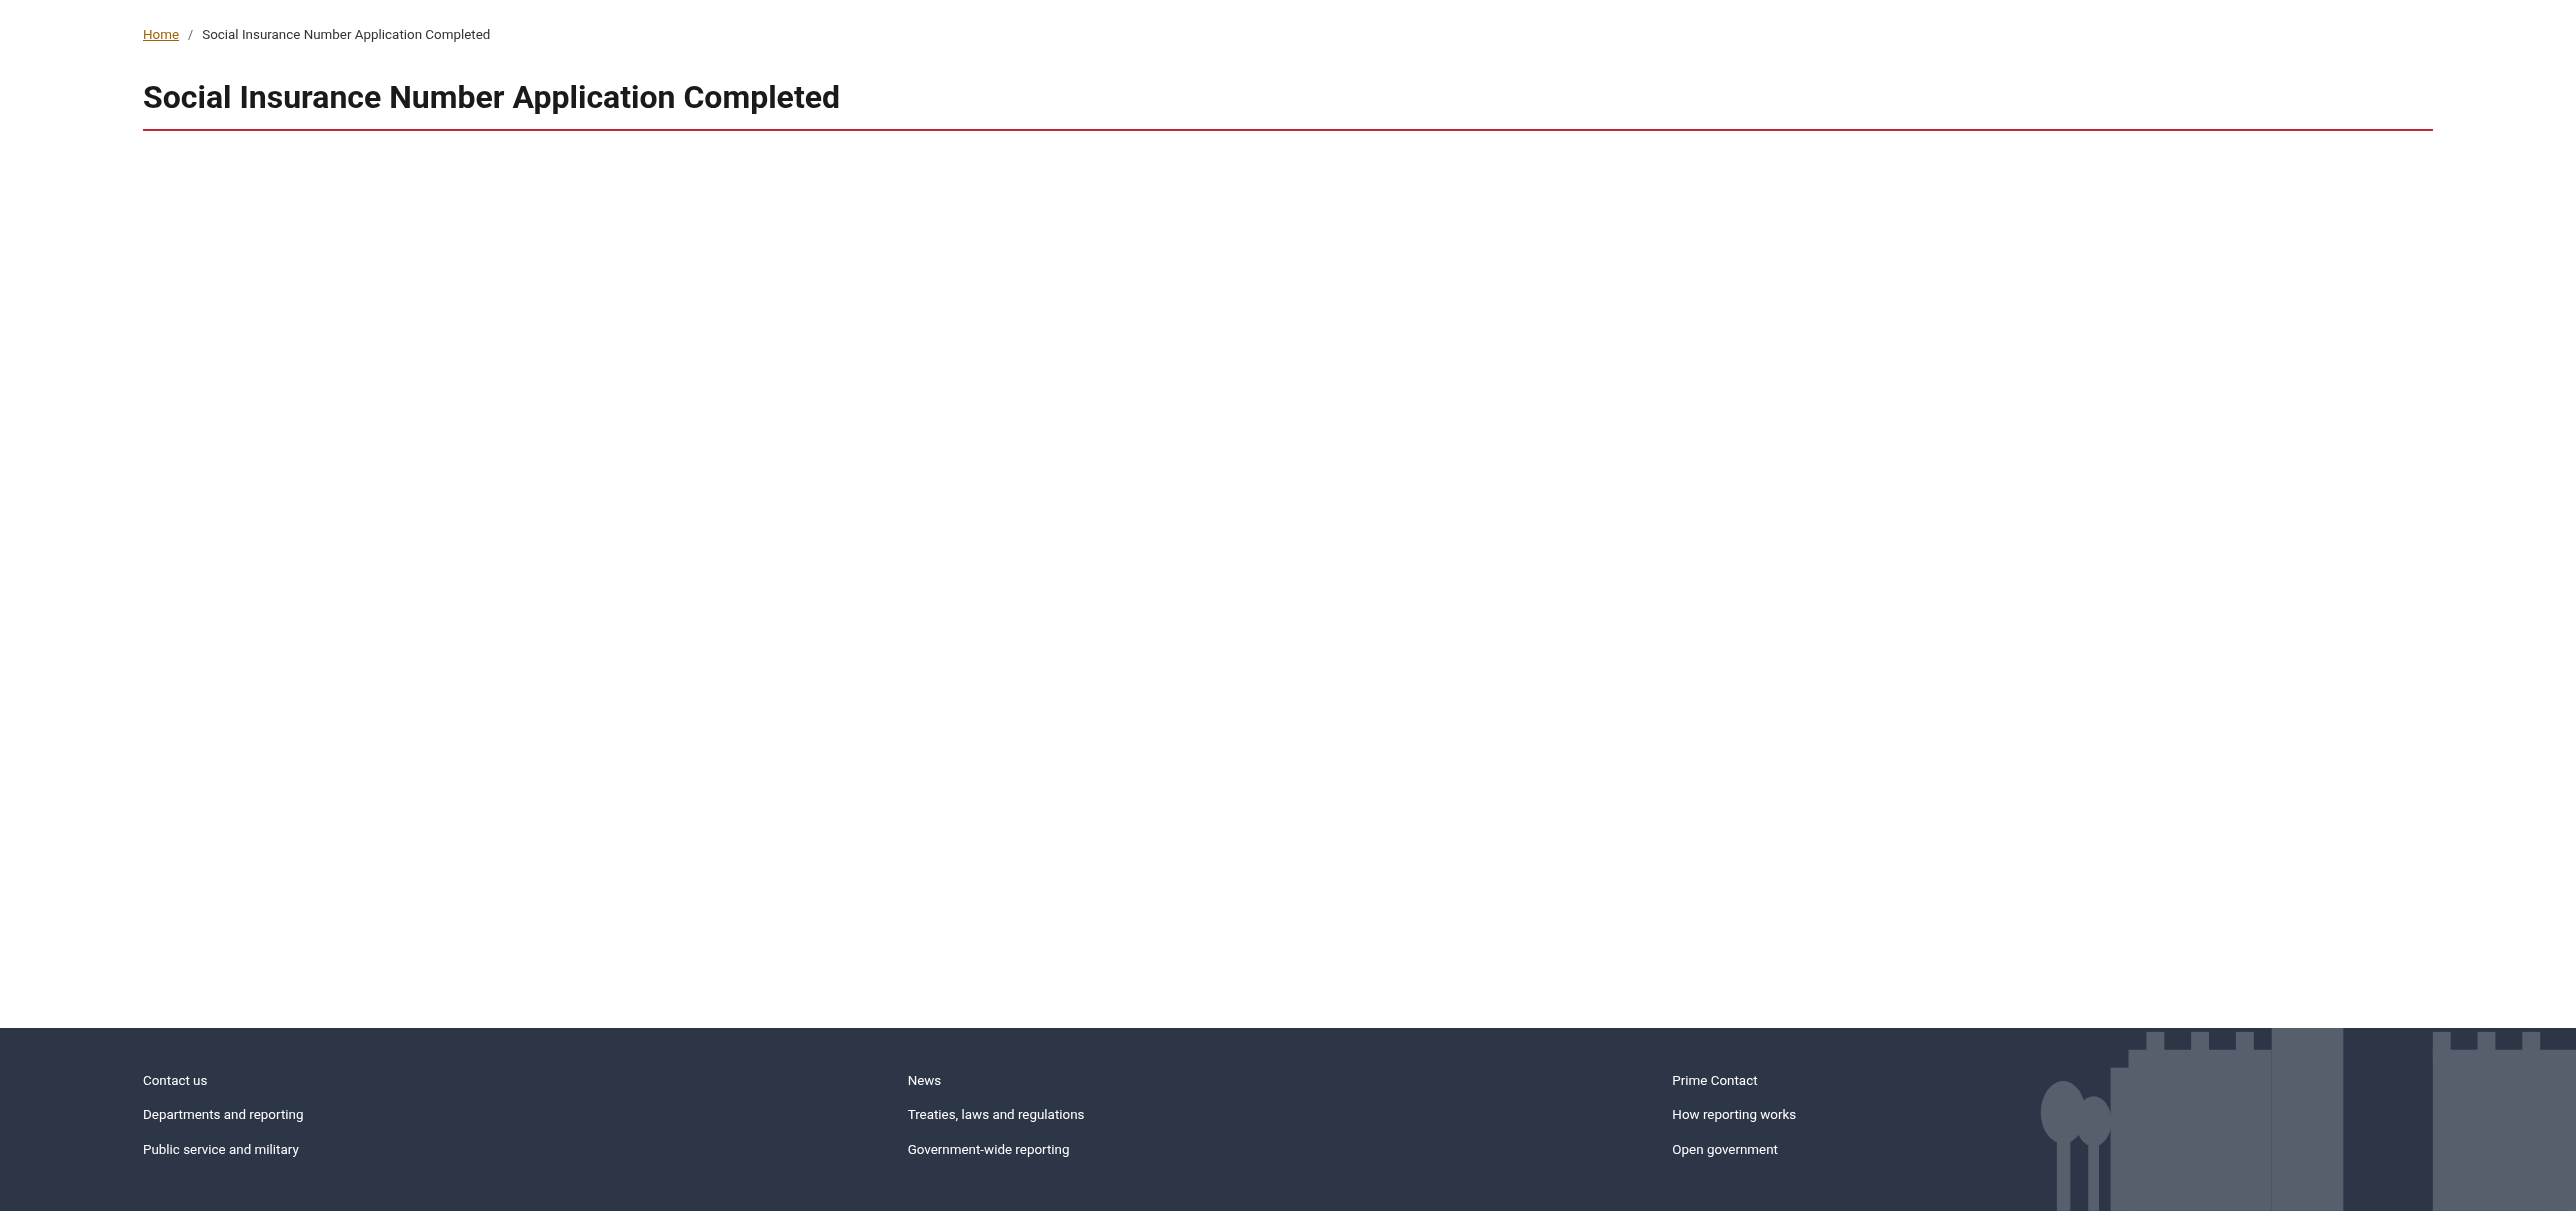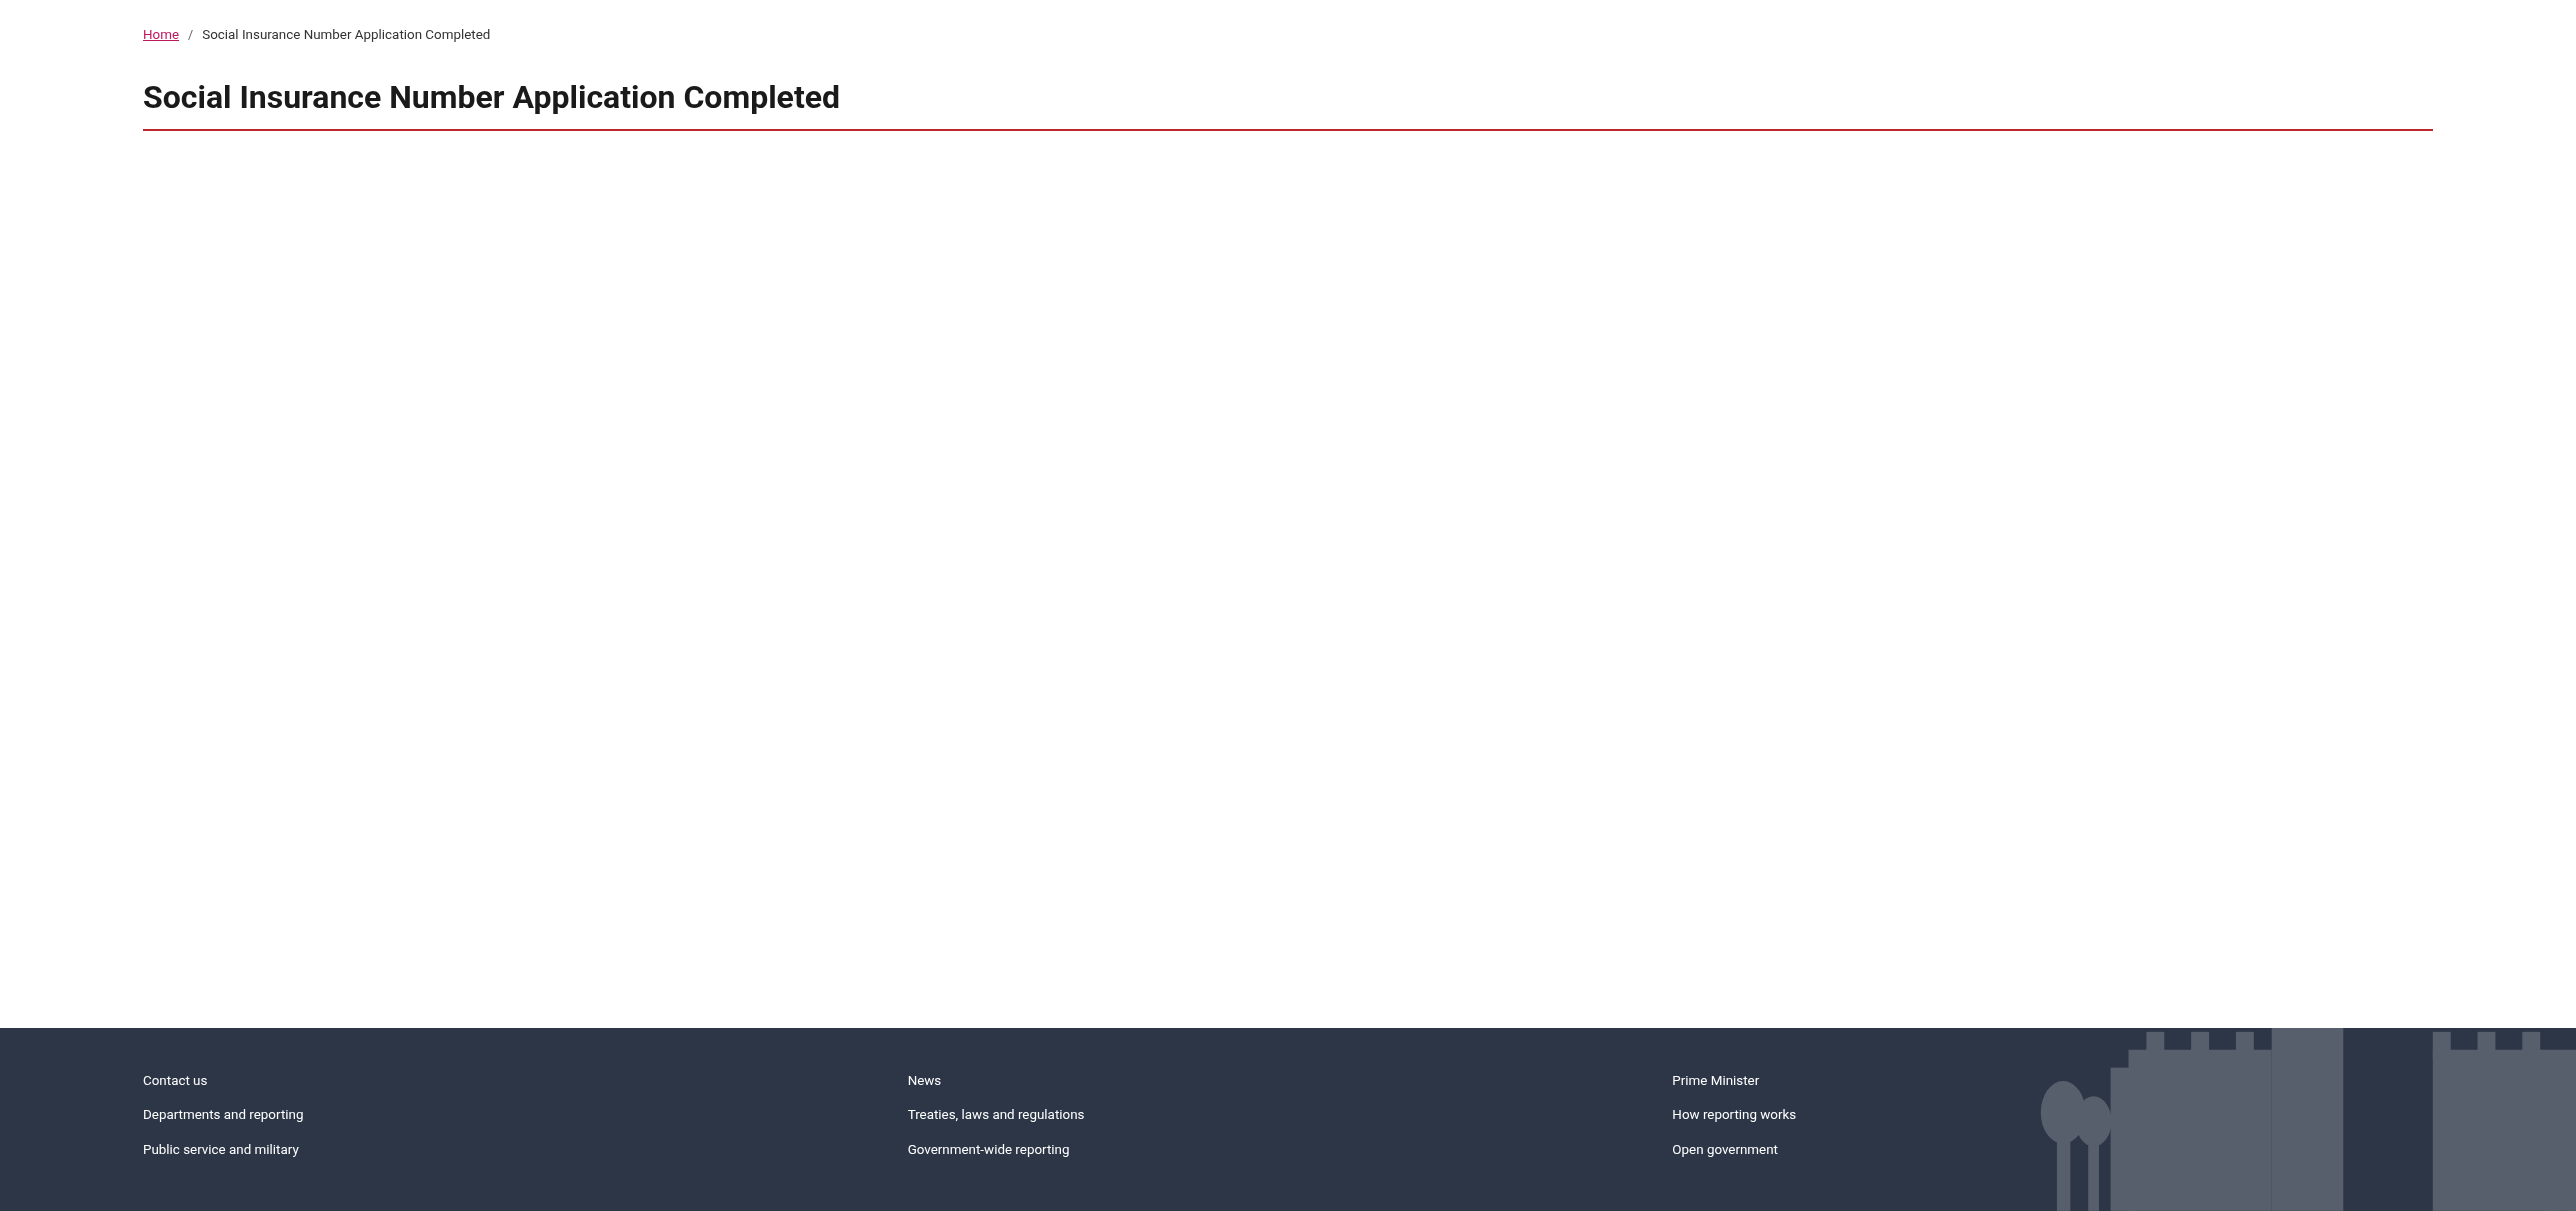--- a/index.html
+++ b/index.html
@@ -29,21 +29,21 @@
     
     .breadcrumb {
       display: flex;
       align-items: center;
       gap: 9px;
       font-size: 13.4px;
       margin-bottom: 36px;
     }
 
     .breadcrumb-link {
-      color: #be185d;
+      color: #a16207;
       text-decoration: underline;
       cursor: pointer;
     }
 
     .breadcrumb-separator {
       color: #666;
       font-size: 12.5px;
     }
 
     .breadcrumb-current {
@@ -195,21 +195,21 @@
         <a class="footer-link">Public service and military</a>
       </div>
 
       <div class="footer-column">
         <a class="footer-link">News</a>
         <a class="footer-link">Treaties, laws and regulations</a>
         <a class="footer-link">Government-wide reporting</a>
       </div>
 
       <div class="footer-column">
-        <a class="footer-link">Prime Minister</a>
+        <a class="footer-link">Prime Contact</a>
         <a class="footer-link">How reporting works</a>
         <a class="footer-link">Open government</a>
       </div>
 
     </div>
   </footer>
 
 </div>
 
 

